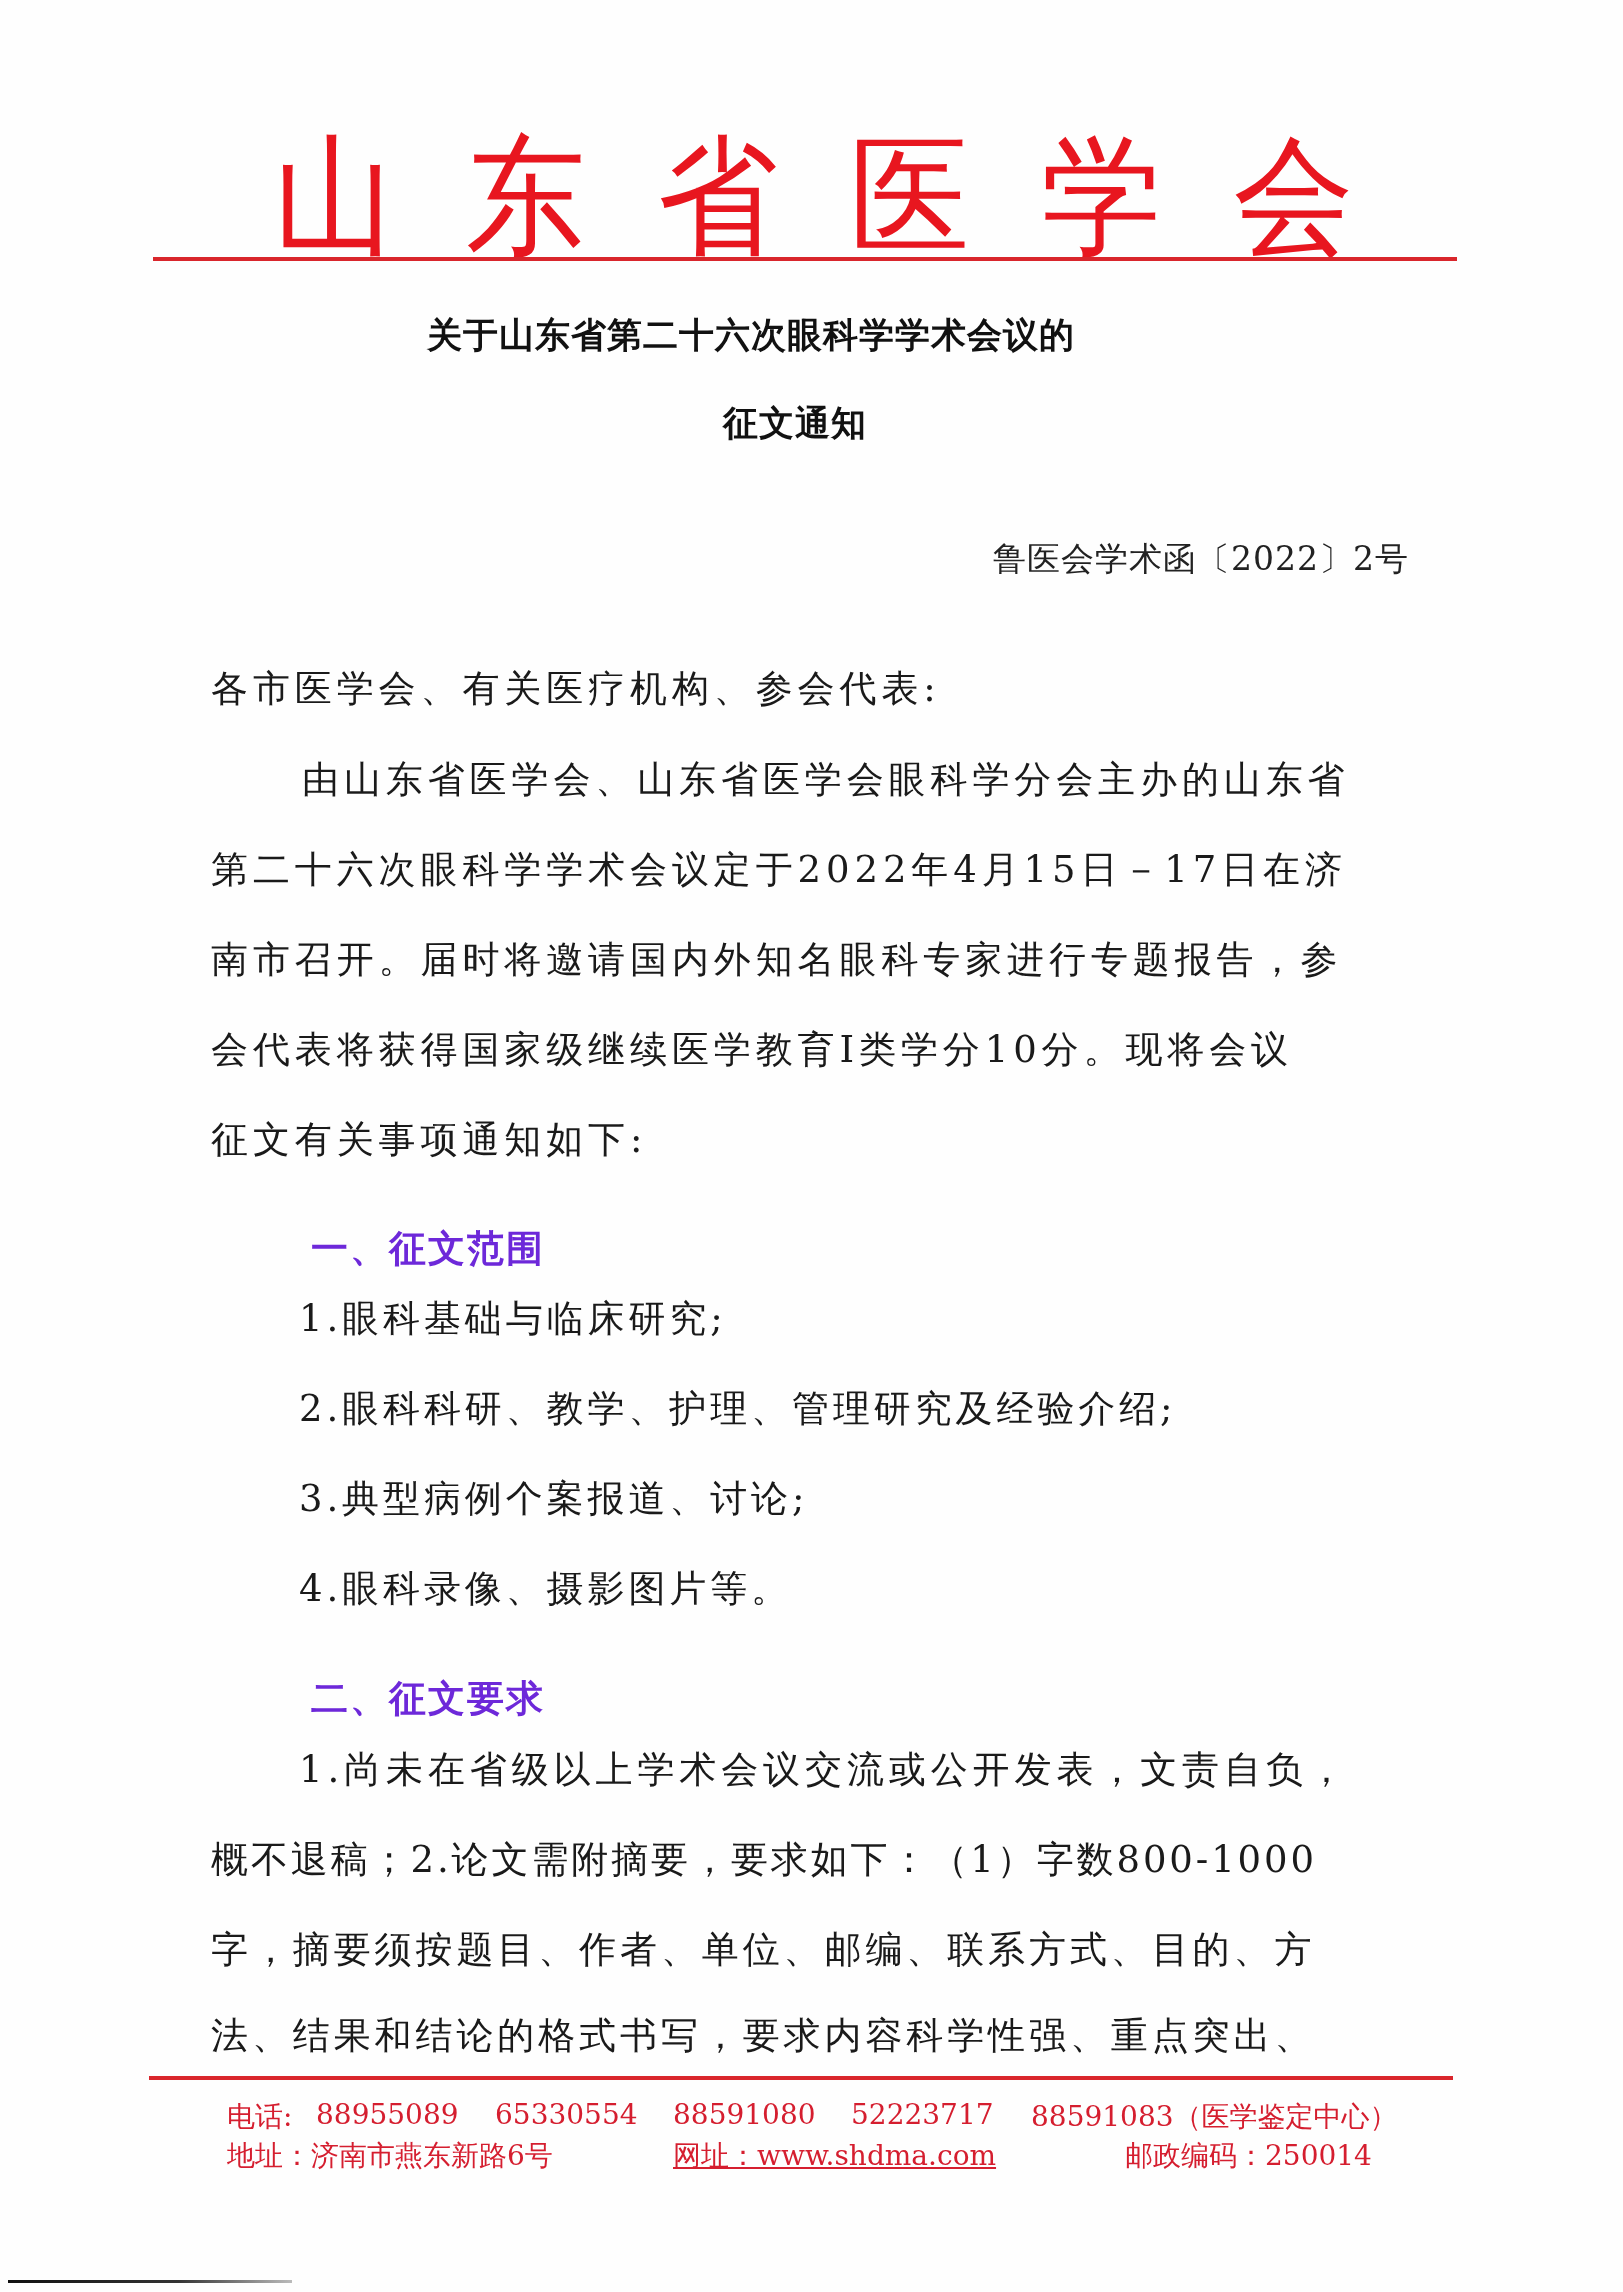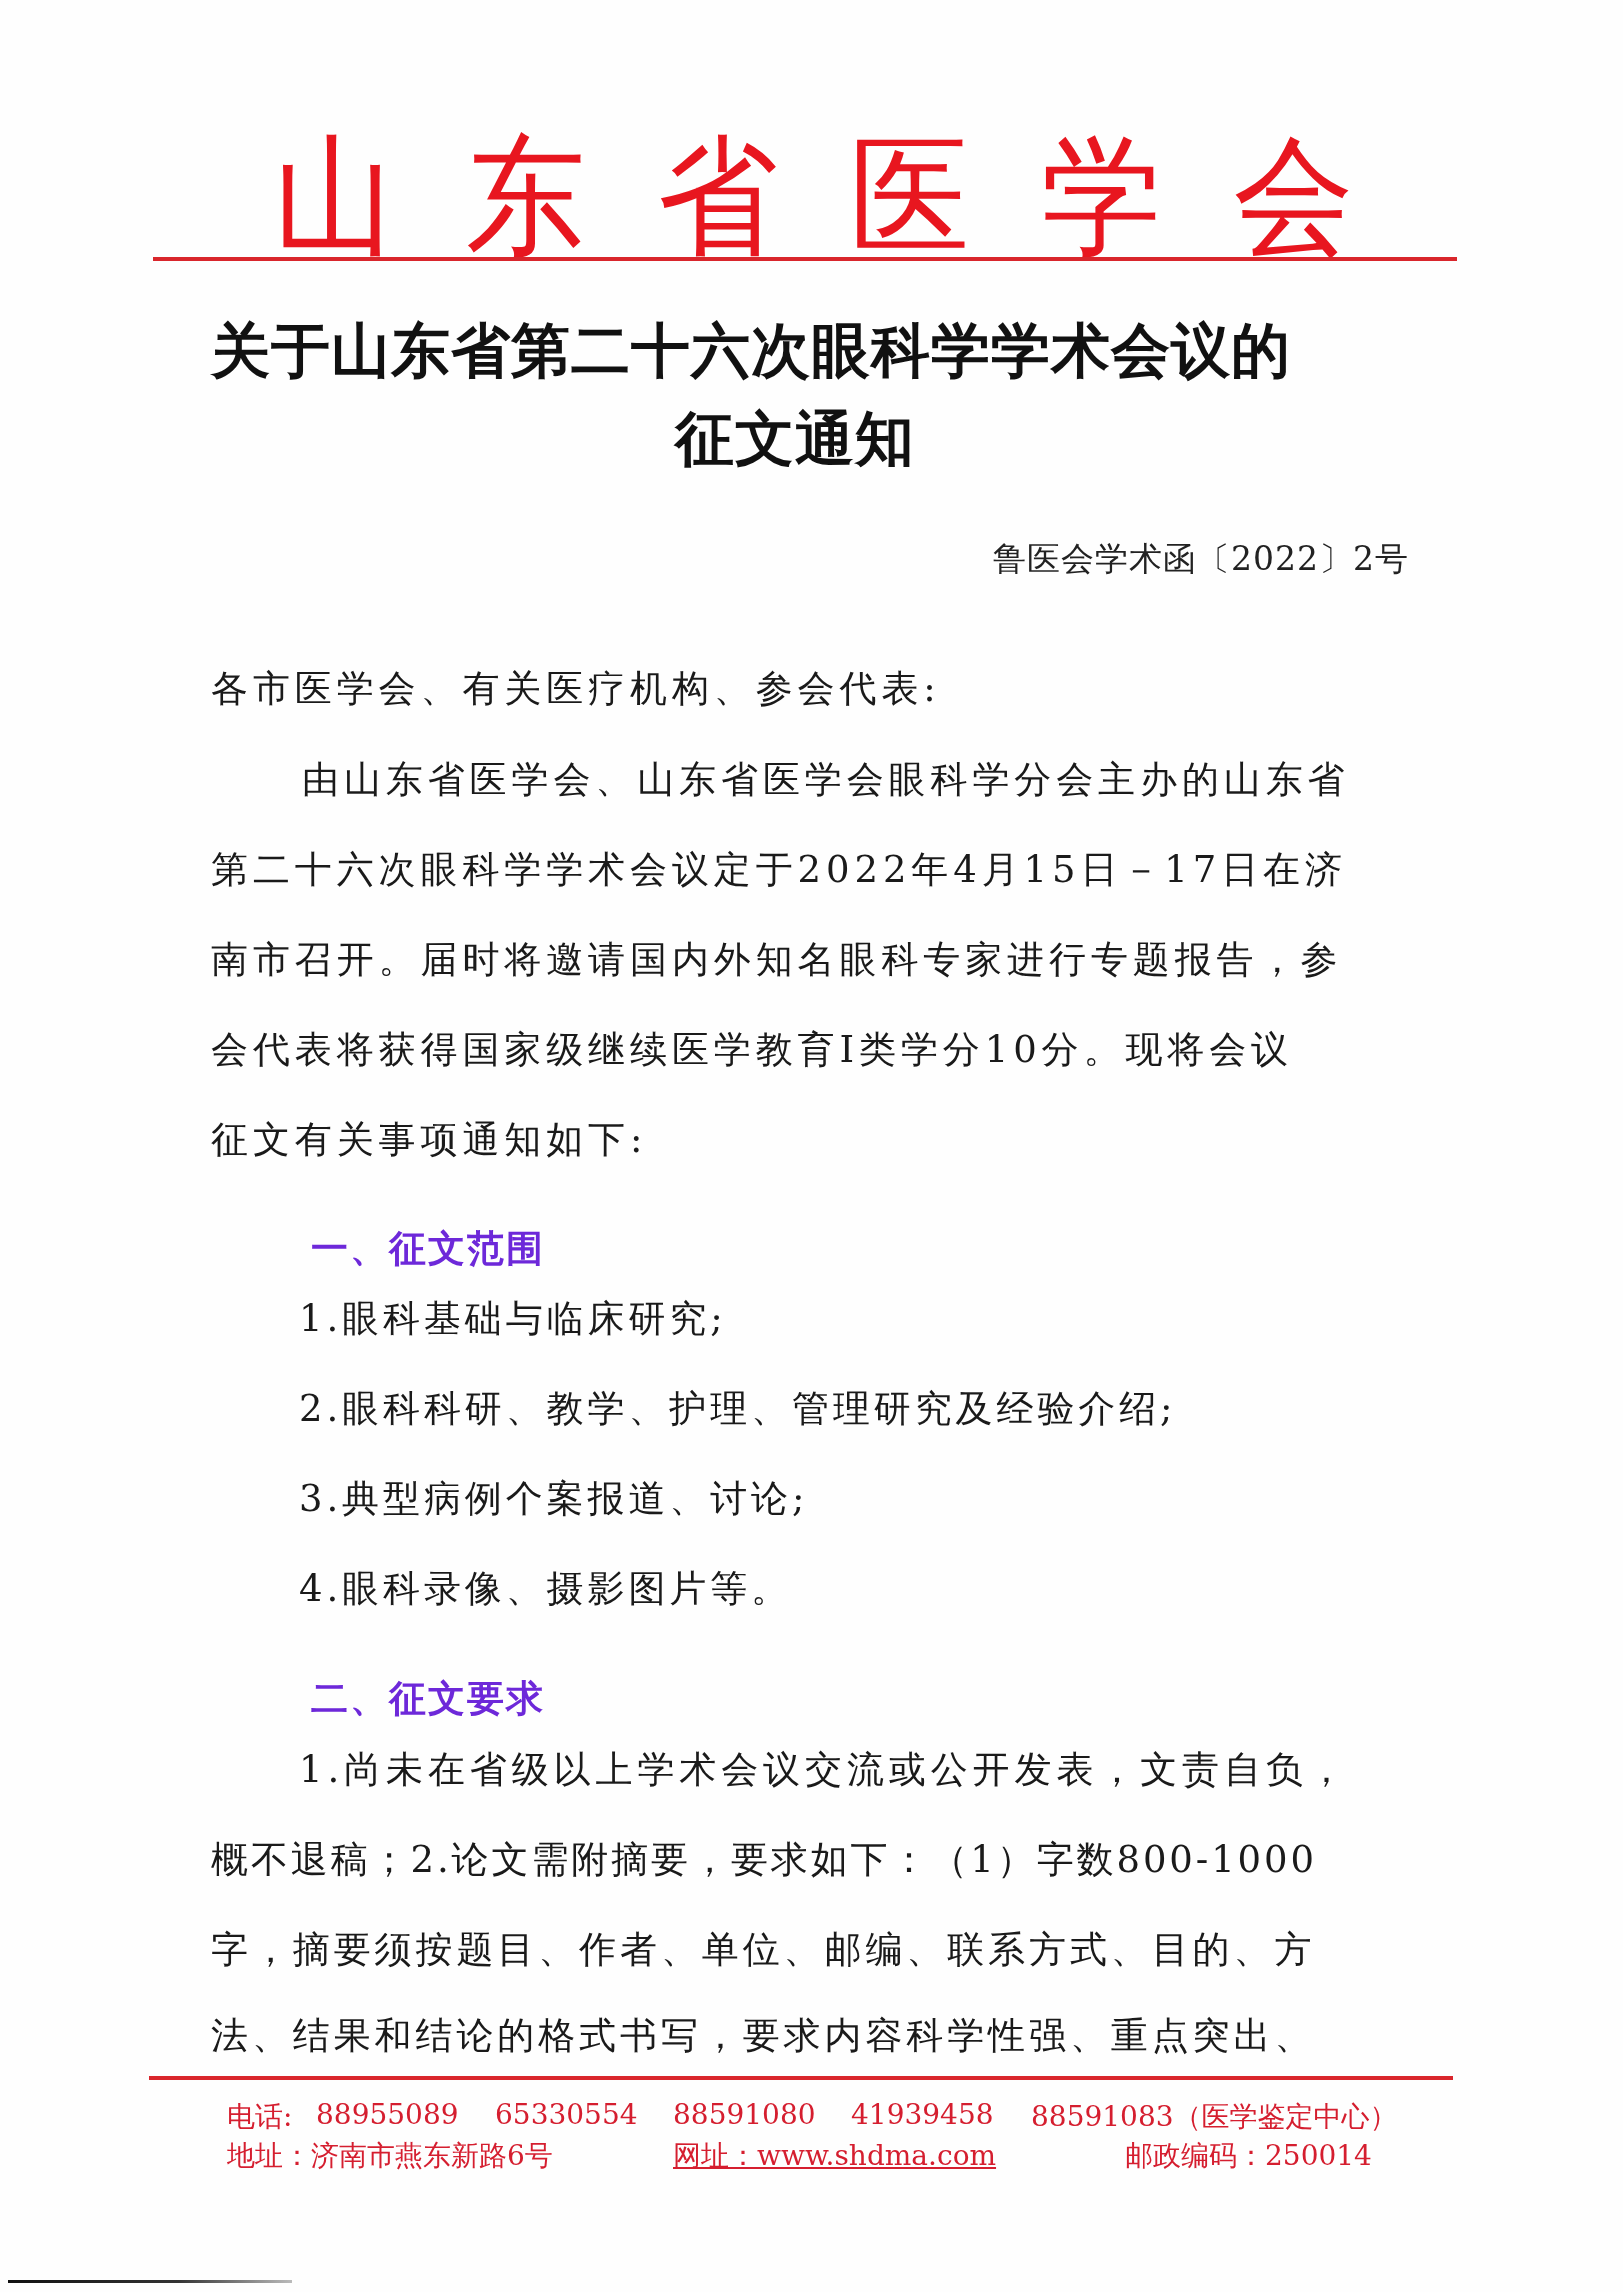--- a/index.html
+++ b/index.html
@@ -52,21 +52,21 @@
       background: #d9262c;
     }
     
     .doc-title {
       position: absolute;
       left: 0;
       width: 1502px;
       text-align: center;
       font-family: "DejaVu Sans", "Liberation Sans", sans-serif;
       font-weight: bold;
-      font-size: 59px;
+      font-size: 35px;
       color: #111;
       letter-spacing: 1px;
     }
     .doc-title.line1 { top: 312px; }
     .doc-title.line2 { top: 400px; margin-left: 44px; }
     .doc-number {
       position: absolute;
       right: 214px;
       top: 537px;
       font-size: 33px;
@@ -169,21 +169,21 @@
   <div class="body-line flush" style="top:1835px; letter-spacing:2.9px;">概不退稿；2.论文需附摘要，要求如下：（1）字数800-1000</div>
   <div class="body-line flush" style="top:1925px; letter-spacing:3.9px;">字，摘要须按题目、作者、单位、邮编、联系方式、目的、方</div>
   <div class="body-line flush" style="top:2011px; letter-spacing:3.9px;">法、结果和结论的格式书写，要求内容科学性强、重点突出、</div>
 
   <div class="red-rule-bottom"></div>
   <div class="footer-row phones">
     <span style="left:227px;">电话:</span>
     <span style="left:316px;">88955089</span>
     <span style="left:495px;">65330554</span>
     <span style="left:673px;">88591080</span>
-    <span style="left:851px;">41939458</span>
+    <span style="left:851px;">52223717</span>
     <span style="left:1031px;">88591083（医学鉴定中心）</span>
   </div>
   <div class="footer-row address">
     <span style="left:227px;">地址：济南市燕东新路6号</span>
     <span style="left:673px;text-decoration:underline;">网址：www.shdma.com</span>
     <span style="left:1125px;">邮政编码：250014</span>
   </div>
 
   <div class="scan-artifact"></div>
 </div>

